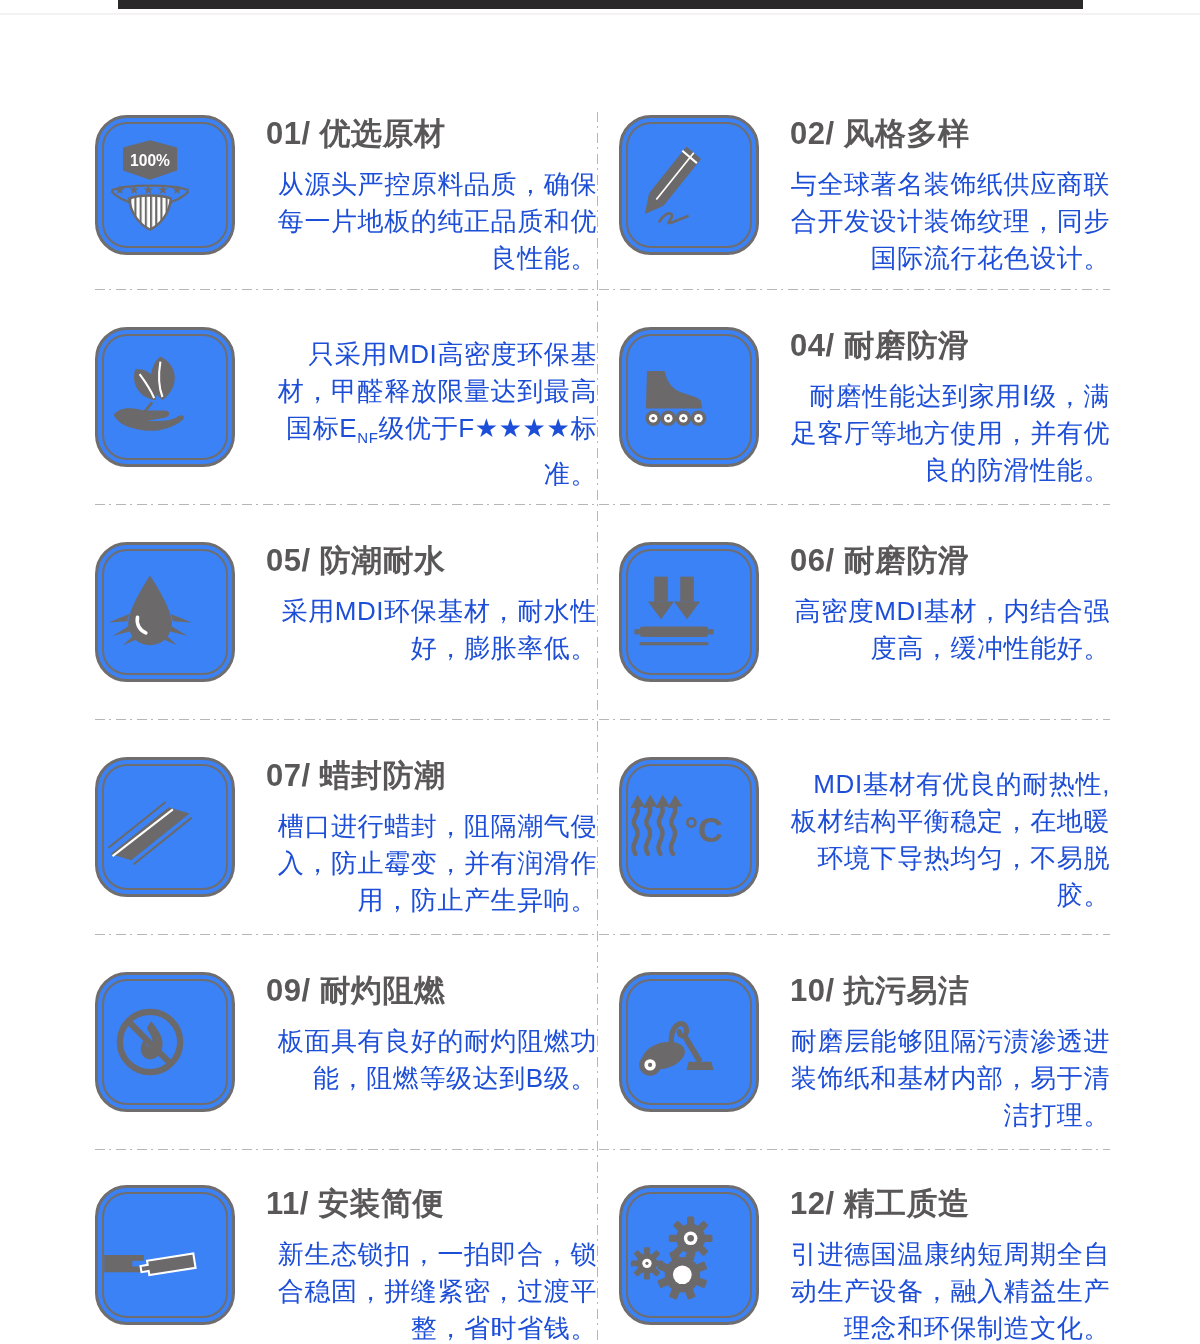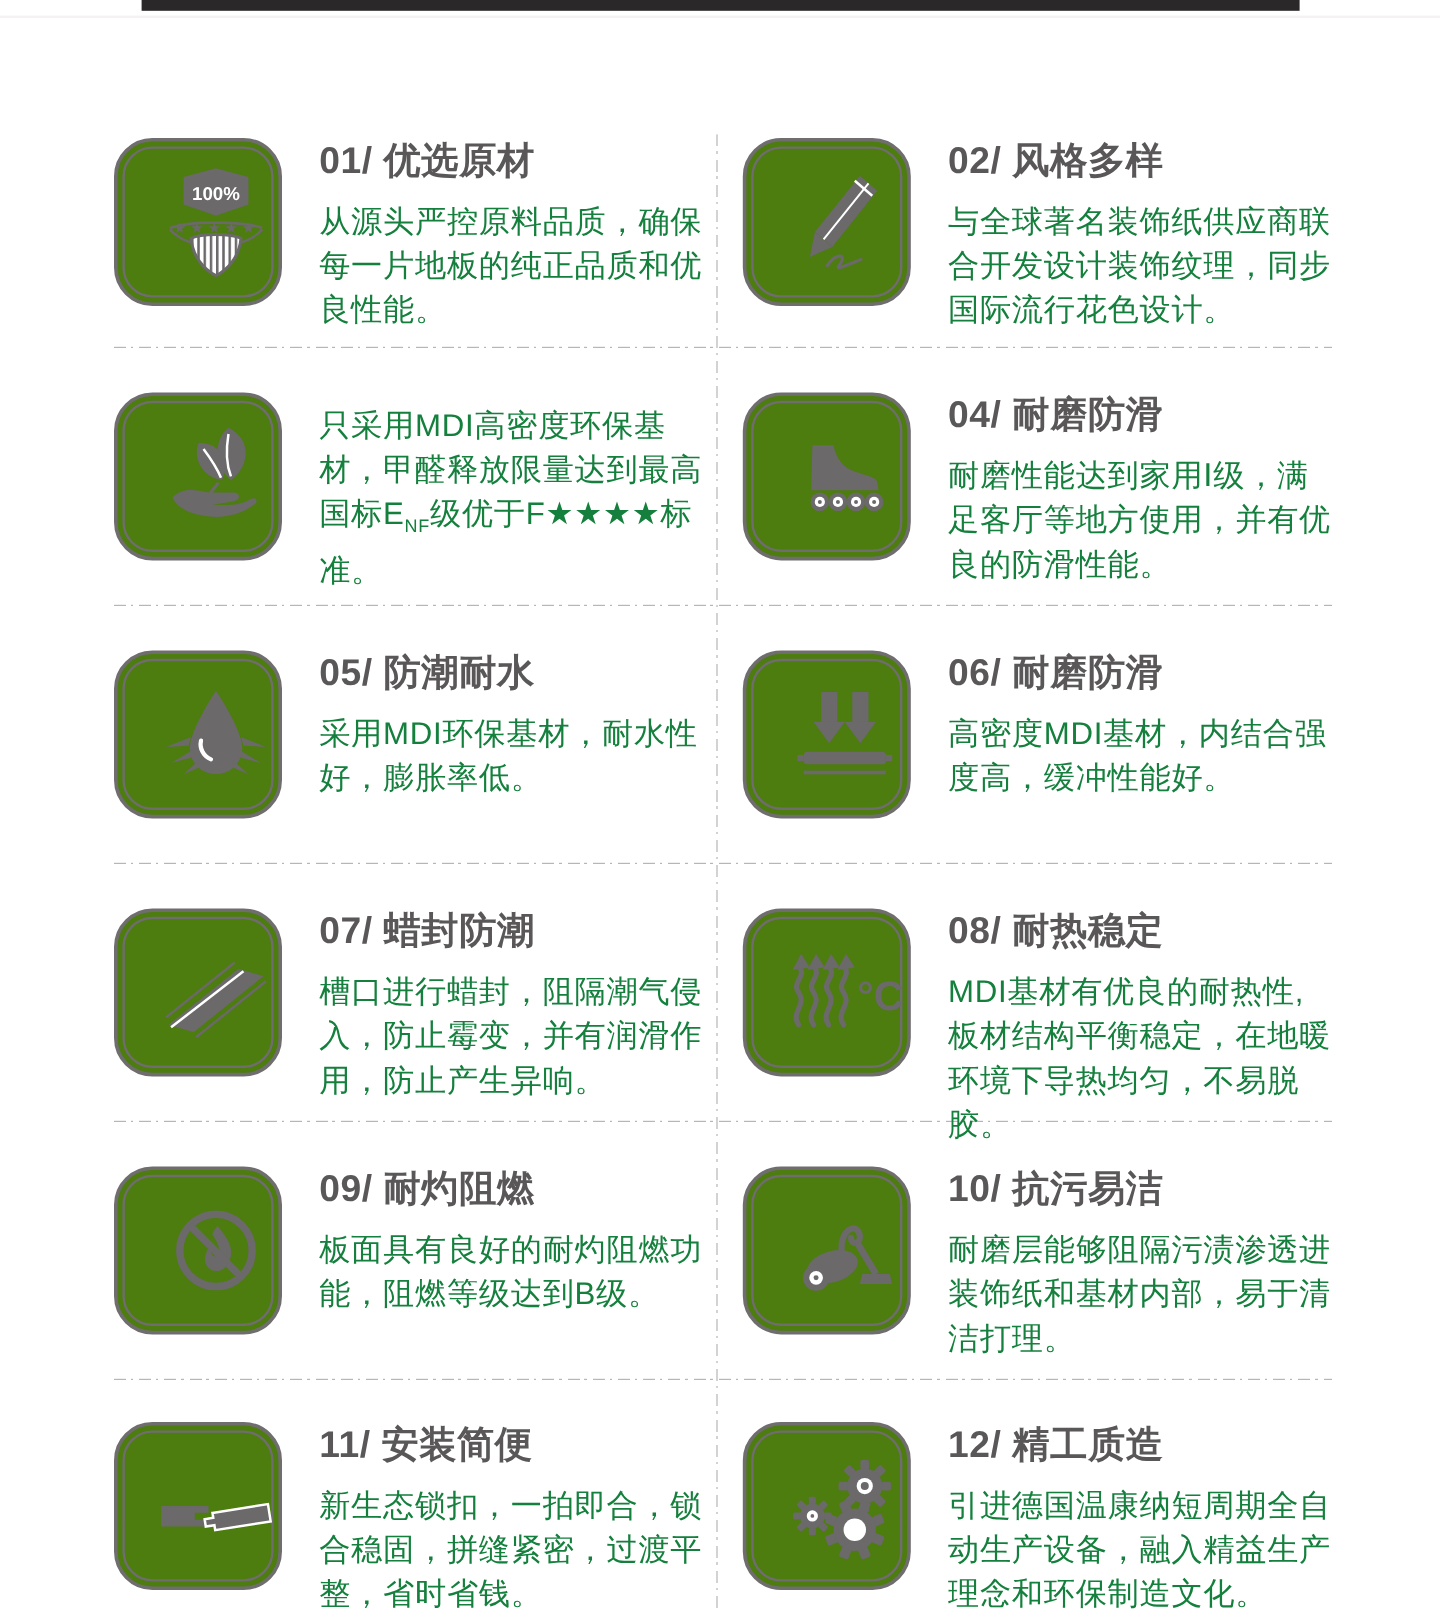--- a/index.html
+++ b/index.html
@@ -12,27 +12,27 @@
   .grid{position:absolute;left:95px;top:115px;width:1015px;}
   .sep{height:1px;
        background-image:repeating-linear-gradient(90deg,#b7b5b6 0 10px,transparent 10px 14px,#b7b5b6 14px 16px,transparent 16px 21px);}
   .row{display:flex;box-sizing:border-box;}
   .r1{height:174px;}
   .r2,.r3,.r4,.r5{height:214px;padding-top:37px;}
   .r6{height:191px;padding-top:35px;}
   .cell{display:flex;align-items:flex-start;width:502px;box-sizing:border-box;}
   .cell.c2{width:513px;padding-left:22px;}
   .icon-box{position:relative;flex:none;width:134px;height:134px;border:3px solid #6f6d6e;border-radius:32px;
-            display:flex;align-items:center;justify-content:flex-end;background:#4d7c0f;}
+            display:flex;align-items:center;justify-content:flex-start;background:#3b82f6;}
   .icon-box::before{content:"";position:absolute;inset:4px;border:2px solid #6f6d6e;border-radius:25px;}
   .icon-box svg{position:relative;width:104px;height:104px;}
   .txt{margin-left:31px;width:332px;margin-top:-2px;}
   .title{font-size:31px;font-weight:bold;color:#595757;letter-spacing:0.5px;white-space:nowrap;}
   .title .tsp{margin-left:9px;}
-  .desc{margin:11px 0 0 0;font-size:26px;line-height:37px;color:#15803d;letter-spacing:0.6px;}
+  .desc{margin:11px 0 0 0;font-size:26px;line-height:37px;color:#1d4ed8;letter-spacing:0.6px;text-align:right;}
   .desc sub{font-size:15px;}
   .ic{fill:#6b6969;}
   .ics{fill:none;stroke:#6b6969;}
 </style>
 </head>
 <body>
 
 <div class="page">
   <div class="top-bar"></div>
   <div class="top-bar-shadow"></div>
@@ -195,21 +195,20 @@
               </g>
             </defs>
             <use href="#hw" x="10" y="8"></use>
             <use href="#hw" x="22" y="8"></use>
             <use href="#hw" x="34" y="8"></use>
             <use href="#hw" x="46" y="8"></use>
             <text x="60" y="64" font-size="33" font-weight="bold" fill="#6b6969">°C</text>
           </svg>
         </div>
         <div class="txt">
-          <div class="title"><span>08/</span><span class="tsp">耐热稳定</span></div>
           <p class="desc">MDI基材有优良的耐热性,板材结构平衡稳定，在地暖环境下导热均匀，不易脱胶。</p>
         </div>
       </div>
     </div>
 
     <div class="sep"></div>
 
     <div class="row r5">
       <div class="cell c1">
         <div class="icon-box">

